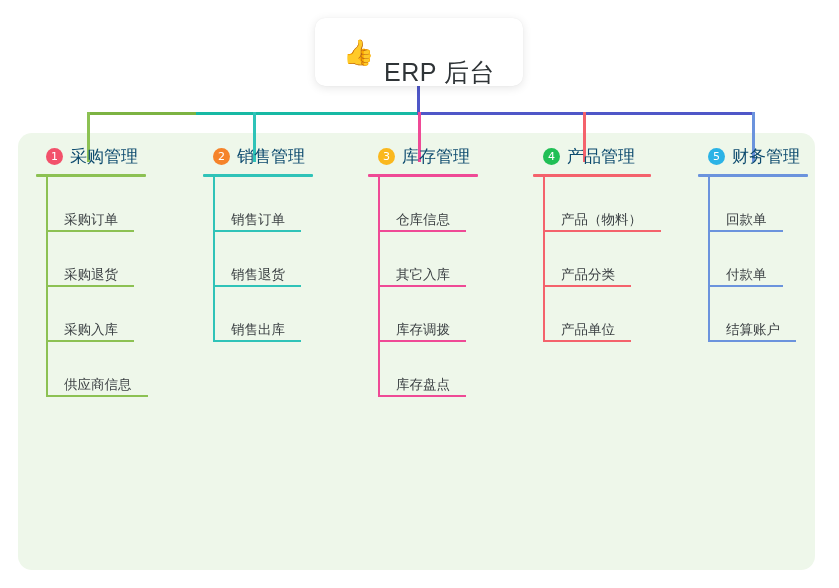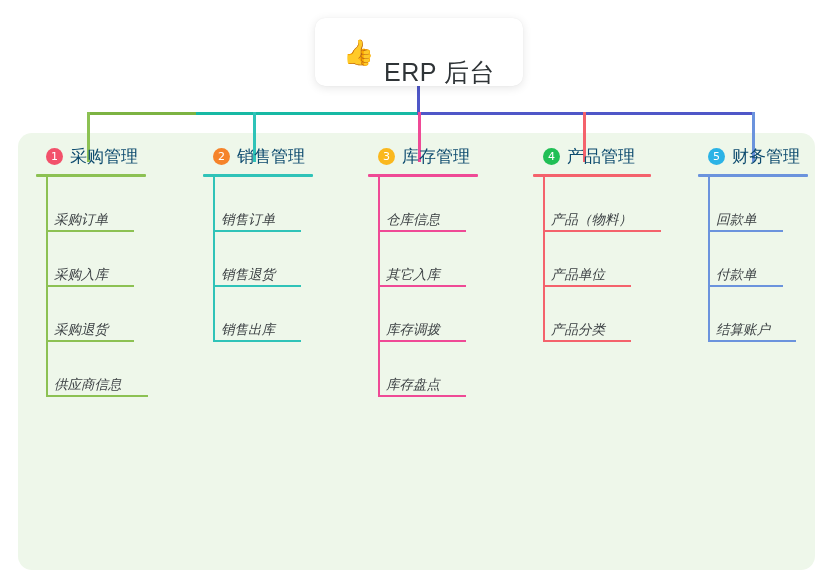--- a/index.html
+++ b/index.html
@@ -115,23 +115,22 @@
     top: 0;
     bottom: 0;
     width: 2px;
   }
   .item {
     position: relative;
     height: 55px;
     box-sizing: border-box;
     display: flex;
     align-items: flex-end;
-    padding-left: 8px;
+    padding-left: 18px;
     padding-bottom: 4px;
-    font-style: italic;
   }
   .item-label {
     font-size: 13.5px;
     color: #3a3f42;
     white-space: nowrap;
     line-height: 1.1;
   }
   .item-rule {
     position: absolute;
     left: 0;
@@ -170,28 +169,28 @@
           <span class="col-title">采购管理</span>
         </div>
         <div class="header-rule" style="background: rgb(140, 193, 83); width: 110px;"></div>
         <div class="branch">
           <div class="trunk" style="background: rgb(140, 193, 83);"></div>
           <div class="item">
             <span class="item-label">采购订单</span>
             <div class="item-rule" style="background: rgb(140, 193, 83); width: 88px;"></div>
           </div>
           <div class="item">
+            <span class="item-label">采购退货</span>
+            <div class="item-rule" style="background: rgb(140, 193, 83); width: 88px;"></div>
+          </div>
+          <div class="item">
             <span class="item-label">采购入库</span>
             <div class="item-rule" style="background: rgb(140, 193, 83); width: 88px;"></div>
           </div>
           <div class="item">
-            <span class="item-label">采购退货</span>
-            <div class="item-rule" style="background: rgb(140, 193, 83); width: 88px;"></div>
-          </div>
-          <div class="item">
             <span class="item-label">供应商信息</span>
             <div class="item-rule" style="background: rgb(140, 193, 83); width: 102px;"></div>
           </div>
         </div>
       </div>
       <div class="column" style="left: 203px; width: 150px;">
         <div class="col-header">
           <span class="badge" style="background: rgb(245, 131, 42);">2</span>
           <span class="col-title">销售管理</span>
         </div>
@@ -244,27 +243,27 @@
           <span class="col-title">产品管理</span>
         </div>
         <div class="header-rule" style="background: rgb(244, 98, 108); width: 118px;"></div>
         <div class="branch">
           <div class="trunk" style="background: rgb(244, 98, 108);"></div>
           <div class="item">
             <span class="item-label">产品（物料）</span>
             <div class="item-rule" style="background: rgb(244, 98, 108); width: 118px;"></div>
           </div>
           <div class="item">
+            <span class="item-label">产品分类</span>
+            <div class="item-rule" style="background: rgb(244, 98, 108); width: 88px;"></div>
+          </div>
+          <div class="item">
             <span class="item-label">产品单位</span>
             <div class="item-rule" style="background: rgb(244, 98, 108); width: 88px;"></div>
           </div>
-          <div class="item">
-            <span class="item-label">产品分类</span>
-            <div class="item-rule" style="background: rgb(244, 98, 108); width: 88px;"></div>
-          </div>
         </div>
       </div>
       <div class="column" style="left: 698px; width: 150px;">
         <div class="col-header">
           <span class="badge" style="background: rgb(43, 179, 230);">5</span>
           <span class="col-title">财务管理</span>
         </div>
         <div class="header-rule" style="background: rgb(107, 147, 221); width: 110px;"></div>
         <div class="branch">
           <div class="trunk" style="background: rgb(107, 147, 221);"></div>

